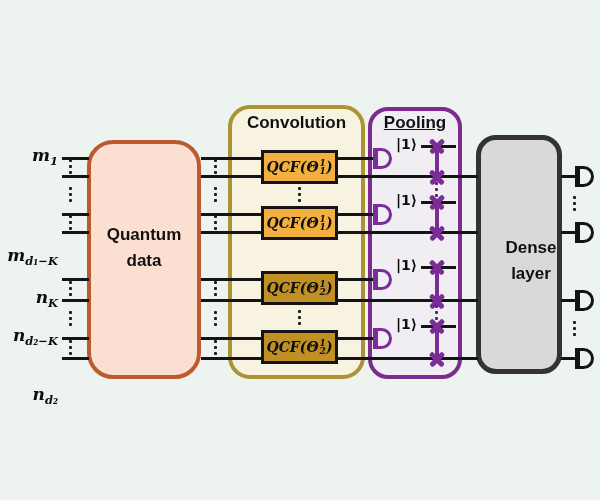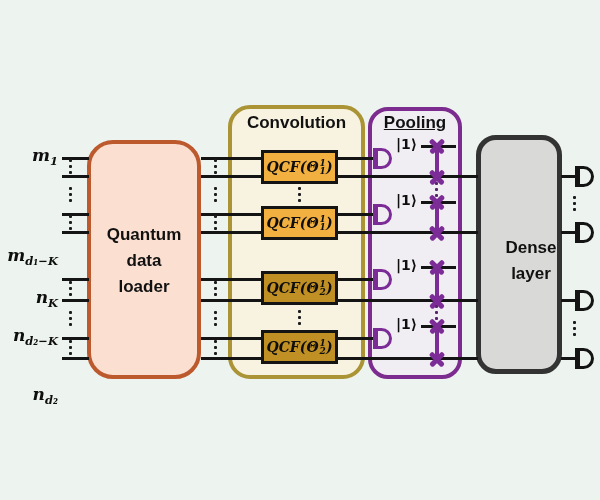--- a/index.html
+++ b/index.html
@@ -62,21 +62,20 @@
   <div class="grpbox loader"></div>
   <div class="grpbox conv"></div>
   <div class="grpbox pool"></div>
   <div class="grpbox dense"></div>
 
   <div class="title" style="left:228px;top:113px;width:137px;">Convolution</div>
   <div class="title" style="left:368px;top:113px;width:94px;text-decoration:underline;">Pooling</div>
   <div class="boxtext" style="left:87px;top:222px;width:114px;">
     <span>Quantum</span>
     <span>data</span>
-    <span>loader</span>
   </div>
   <div class="boxtext" style="left:488px;top:235px;width:86px;">
     <span>Dense</span>
     <span>layer</span>
   </div>
 
   <span class="inlabel" style="top:144px;"><span>m</span><sub>1</sub></span>
   <span class="inlabel" style="top:196px;margin-top:48px;"><span>m</span><sub>d₁−K</sub></span>
   <span class="inlabel" style="top:286px;padding-left:19px;"><span>n</span><sub>K</sub></span>
   <span class="inlabel" style="top:324px;"><span>n</span><sub>d₂−K</sub></span>

